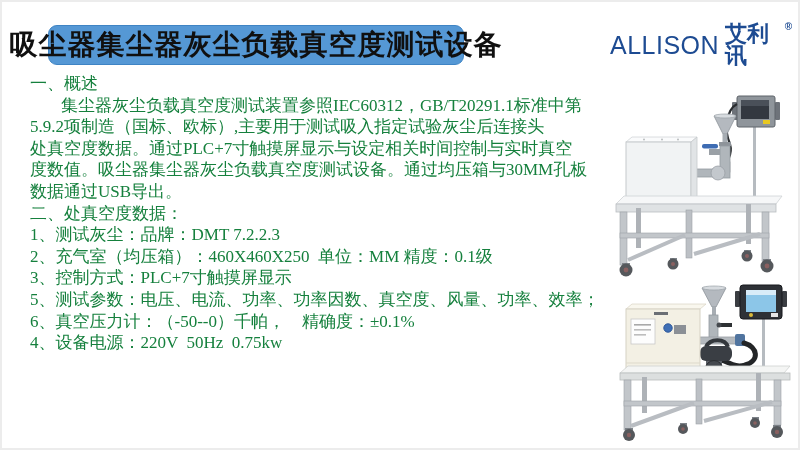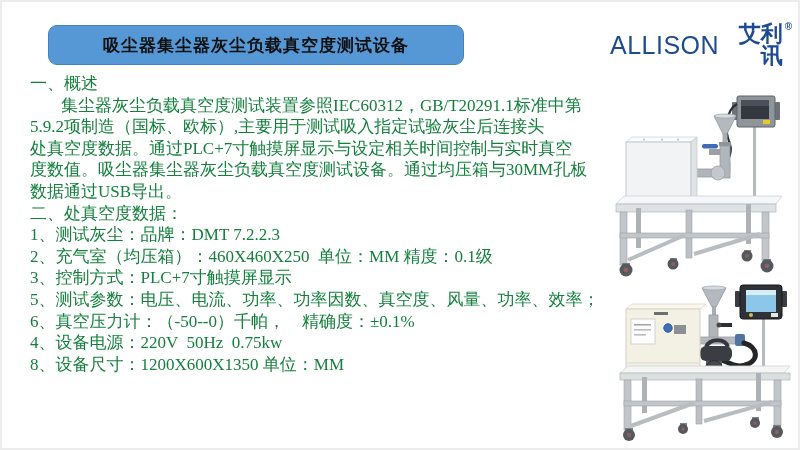--- a/index.html
+++ b/index.html
@@ -9,36 +9,36 @@
     box-shadow:inset 0 0 0 2px #ececec;
     font-family:"Liberation Serif","DejaVu Serif",serif;
   }
   
   .banner{
     position:absolute;left:48px;top:25px;width:414px;height:38px;
     background:#5598d5;border:1px solid #3f84c4;border-radius:9px;
     display:flex;align-items:center;justify-content:center;
   }
   .banner .title{
-    font-size:17px;font-weight:bold;color:#101010;letter-spacing:1px;
+    font-size:28px;font-weight:bold;color:#101010;letter-spacing:1px;
     white-space:pre;
   }
   
   .logo{
     position:absolute;left:610px;top:28px;width:182px;height:34px;
     display:flex;align-items:center;justify-content:flex-end;
     color:#1d4b92;
   }
   .logo .en{
     font-family:"Liberation Sans","DejaVu Sans",sans-serif;
     font-size:25px;font-weight:400;letter-spacing:0.5px;line-height:1;
   }
   .logo .cn{
     font-family:"Liberation Sans","DejaVu Sans",sans-serif;
-    font-size:22px;font-weight:800;margin-left:6px;line-height:1;text-align:right;
+    font-size:22px;font-weight:800;margin-left:6px;line-height:1;
   }
   .logo .reg{
     font-family:"Liberation Sans","DejaVu Sans",sans-serif;
     font-size:10px;font-weight:bold;align-self:flex-start;
     margin-left:2px;margin-top:-7px;
   }
   
   .textcol{
     position:absolute;left:30px;top:73px;width:588px;
     font-size:17px;line-height:21.6px;color:#15803d;
@@ -72,21 +72,20 @@
     <div class="line">处真空度数据。通过PLC+7寸触摸屏显示与设定相关时间控制与实时真空</div>
     <div class="line">度数值。吸尘器集尘器灰尘负载真空度测试设备。通过均压箱与30MM孔板</div>
     <div class="line">数据通过USB导出。</div>
     <div class="line">二、处真空度数据：</div>
     <div class="line">1、测试灰尘：品牌：DMT 7.2.2.3</div>
     <div class="line">2、充气室（均压箱）：460X460X250  单位：MM 精度：0.1级</div>
     <div class="line">3、控制方式：PLC+7寸触摸屏显示</div>
     <div class="line">5、测试参数：电压、电流、功率、功率因数、真空度、风量、功率、效率；</div>
     <div class="line">6、真空压力计：（-50--0）千帕，    精确度：±0.1%</div>
     <div class="line">4、设备电源：220V  50Hz  0.75kw</div>
-    <div class="line">8、设备尺寸：1200X600X1350 单位：MM</div>
   </div>
 
   <svg class="photo photo1" width="180" height="186" viewBox="0 0 180 186" xmlns="http://www.w3.org/2000/svg">
 
     <g>
       <rect x="143" y="34" width="3" height="77" fill="#b6bbc0"></rect>
       <rect x="165" y="10" width="5" height="18" rx="1" fill="#6e737a"></rect>
       <rect x="122" y="10" width="6" height="18" rx="1" fill="#6e737a"></rect>
       <rect x="127" y="4" width="38" height="31" rx="2" fill="#8f959b" stroke="#5f646a" stroke-width="1"></rect>
       <rect x="131" y="8" width="28" height="19" fill="#333840"></rect>

